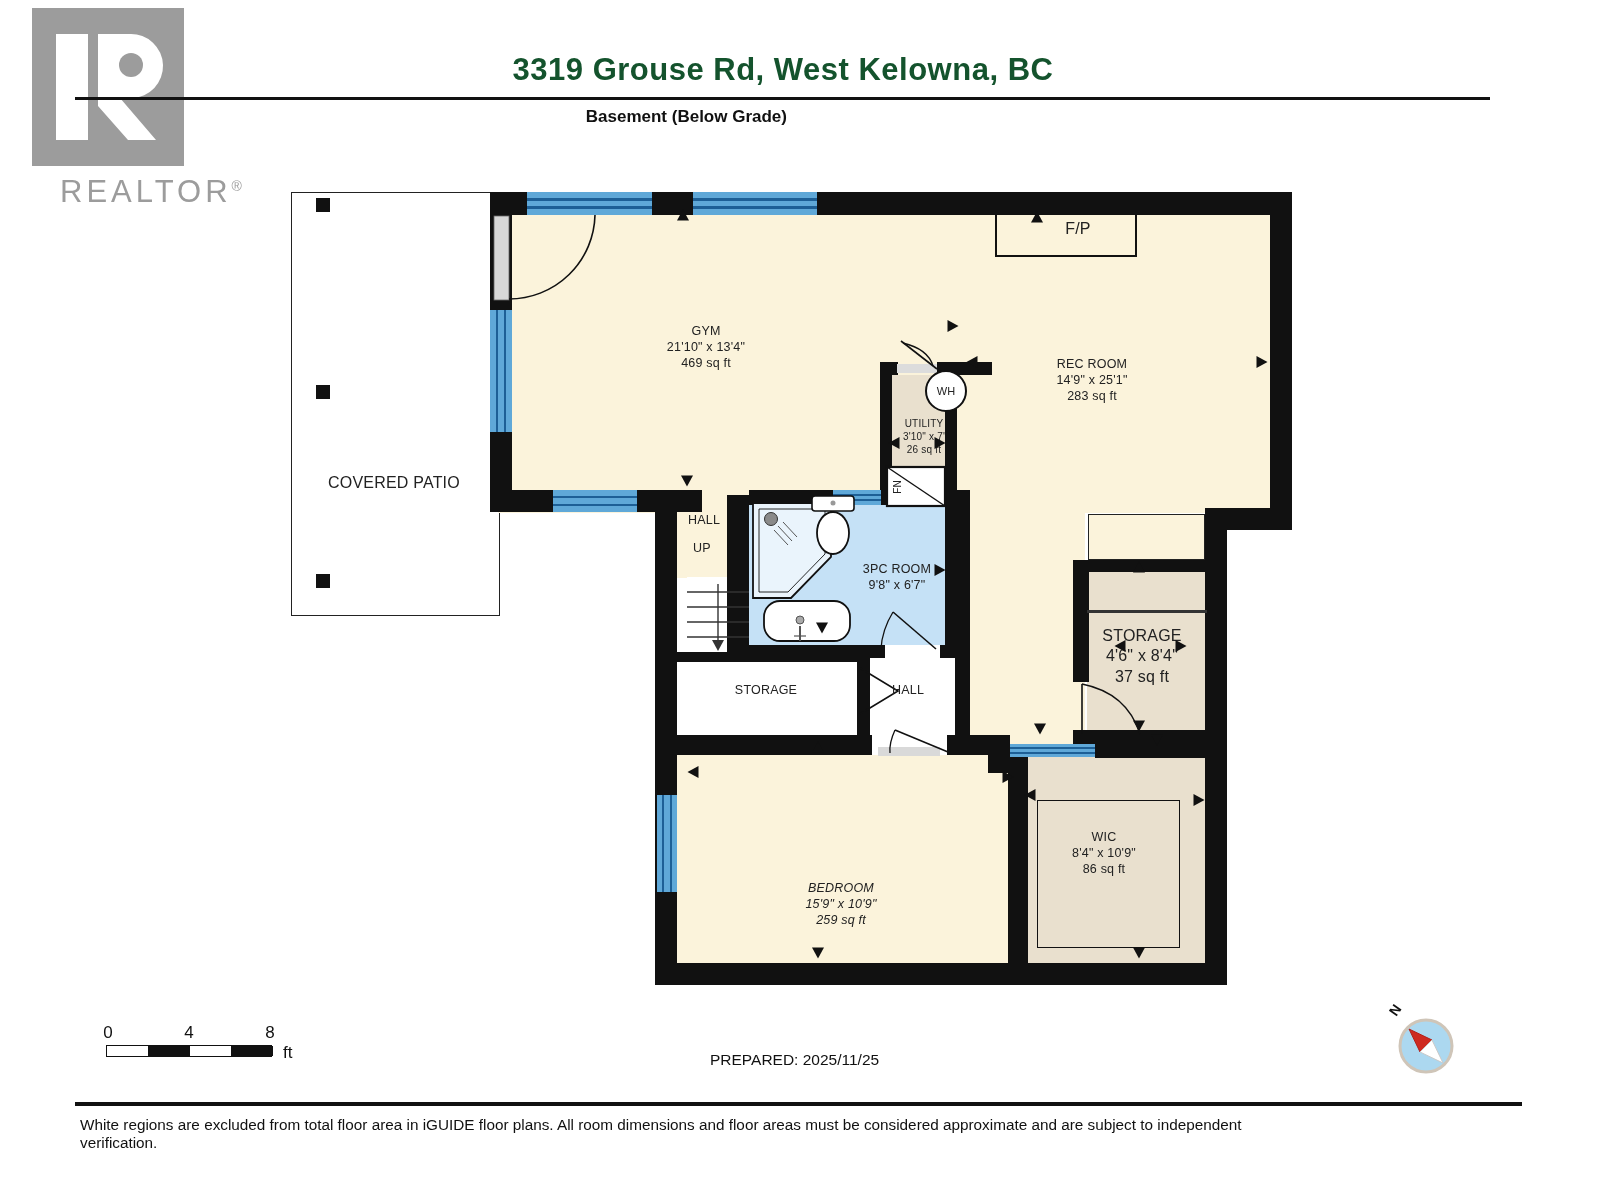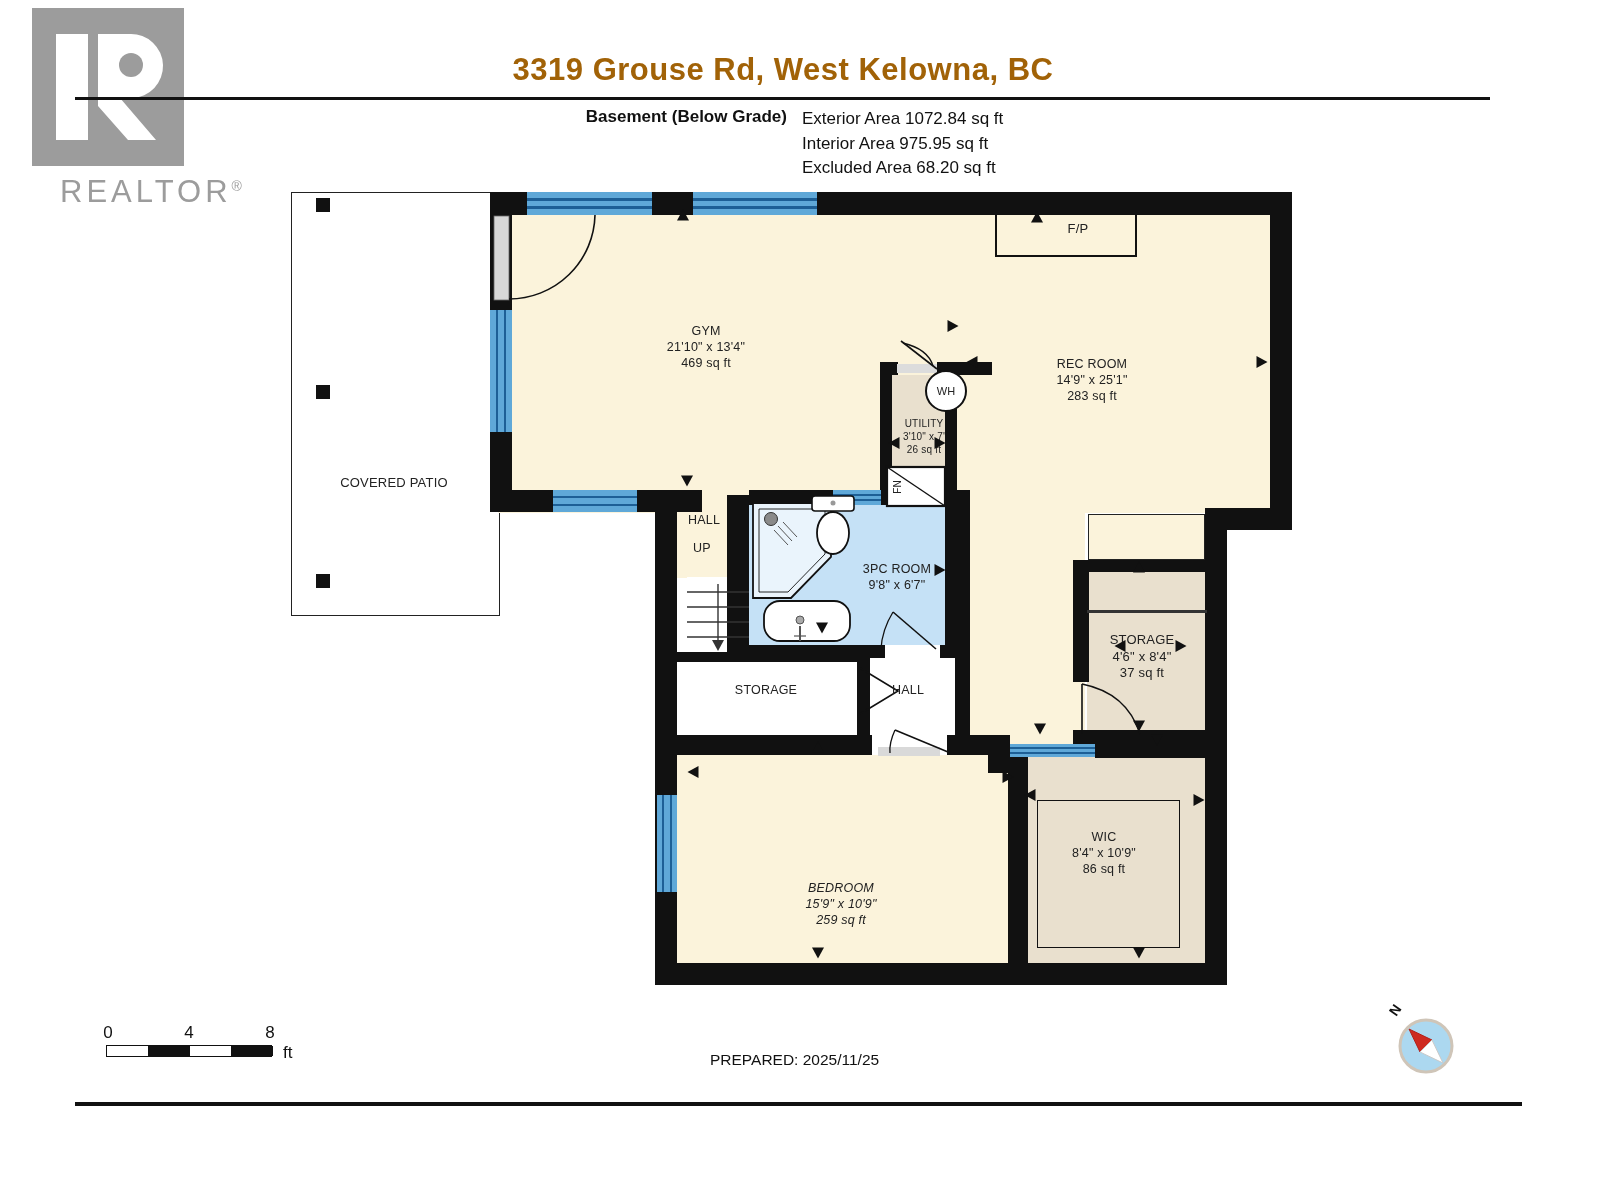--- a/index.html
+++ b/index.html
@@ -1,21 +1,21 @@
 <!DOCTYPE html>
 <html><head>
 <meta charset="utf-8">
 <style>
   html,body{margin:0;padding:0;background:#ffffff;}
   .page{position:relative;width:1600px;height:1200px;background:#fff;overflow:hidden;
         font-family:"Liberation Sans","DejaVu Sans",sans-serif;color:#1a1a1a;}
   .abs{position:absolute;}
   
   .title{position:absolute;left:400px;top:52px;width:766px;text-align:center;
-         font-size:31px;font-weight:bold;letter-spacing:.5px;color:#a16207;}
+         font-size:31px;font-weight:bold;letter-spacing:.5px;color:#14532d;}
   .hr1{position:absolute;left:75px;top:97px;width:1415px;height:3px;background:#111;z-index:30;}
   .floor-label{position:absolute;left:510px;top:107px;width:277px;text-align:right;
                font-size:17px;font-weight:bold;color:#111;}
   .stats{position:absolute;left:802px;top:107px;font-size:17px;color:#111;line-height:24.5px;}
   .stats div{white-space:nowrap;}
   
   .logo{position:absolute;left:32px;top:8px;z-index:20;}
   .logo-word{position:absolute;left:28px;top:166px;font-size:31px;color:#9c9c9c;
              letter-spacing:4px;font-weight:400;}
   .logo-word sup{font-size:14px;letter-spacing:0;}
@@ -28,21 +28,21 @@
   .bathblue{background:#C5E1F6;}
   .whiteroom{background:#fff;}
   .win-h{position:absolute;background:linear-gradient(to bottom,#5FA8D8 0 26%,#1d5f96 26% 37%,#5FA8D8 37% 63%,#1d5f96 63% 74%,#5FA8D8 74% 100%);}
   .win-v{position:absolute;background:linear-gradient(to right,#5FA8D8 0 26%,#1d5f96 26% 37%,#5FA8D8 37% 63%,#1d5f96 63% 74%,#5FA8D8 74% 100%);}
   .outline{border:1.5px solid #222;box-sizing:border-box;}
   .outline2{border:2px solid #111;box-sizing:border-box;}
   .post{position:absolute;width:14px;height:14px;background:#111;}
   .rlabel{position:absolute;transform:translate(-50%,-50%);text-align:center;
           font-size:12.5px;line-height:1.28;color:#222;letter-spacing:.2px;white-space:nowrap;}
   .rlabel.small{font-size:10px;}
-  .rlabel.mid{font-size:13px;}
+  .rlabel.mid{font-size:16px;}
   .arrow{position:absolute;width:0;height:0;transform:translate(-50%,-50%);}
   .arrow.up{border-left:6px solid transparent;border-right:6px solid transparent;border-bottom:11px solid #111;}
   .arrow.down{border-left:6px solid transparent;border-right:6px solid transparent;border-top:11px solid #111;}
   .arrow.left{border-top:6px solid transparent;border-bottom:6px solid transparent;border-right:11px solid #111;}
   .arrow.right{border-top:6px solid transparent;border-bottom:6px solid transparent;border-left:11px solid #111;}
   
   .scale-num{position:absolute;font-size:17px;color:#111;transform:translateX(-50%);}
   .scale-bar{position:absolute;left:106px;top:1045px;width:166px;height:12px;border:1.5px solid #111;box-sizing:border-box;background:#fff;}
   .scale-seg{position:absolute;top:0;height:100%;background:#111;}
   .scale-ft{position:absolute;left:283px;top:1043px;font-size:17px;color:#111;}
@@ -62,25 +62,20 @@
       <rect width="152" height="158" fill="#9C9C9C"></rect>
       <rect x="24" y="26" width="32" height="106" fill="#fff"></rect>
       <path d="M 66 26 L 98 26 A 32 32 0 0 1 100 90 L 88 90 L 124 132 L 96 132 L 66 98 Z" fill="#fff"></path>
       <circle cx="99" cy="57" r="12" fill="#9C9C9C"></circle>
     </svg>
     <div class="logo-word"><span>REALTOR</span><sup>®</sup></div>
   </div>
   <div class="title">3319 Grouse Rd, West Kelowna, BC</div>
   <div class="hr1"></div>
   <div class="floor-label">Basement (Below Grade)</div>
-  <div class="stats">
-    <div>Exterior Area 1072.84 sq ft</div>
-    <div>Interior Area 975.95 sq ft</div>
-    <div>Excluded Area 68.20 sq ft</div>
-  </div>
 
   <div class="plan" id="plan">
 
     <div class="fill whiteroom outline" style="left:291px;top:192px;width:209px;height:424px;"></div>
     <div class="post" style="left:316px;top:198px;"></div>
     <div class="post" style="left:316px;top:385px;"></div>
     <div class="post" style="left:316px;top:574px;"></div>
 
     <div class="fill cream" style="left:498px;top:203px;width:786px;height:310px;"></div>
     <div class="fill cream" style="left:970px;top:513px;width:115px;height:245px;"></div>
@@ -283,14 +278,15 @@
   <div class="scale-num" style="left:189px;top:1023px;">4</div>
   <div class="scale-num" style="left:270px;top:1023px;">8</div>
   <div class="scale-bar">
     <div class="scale-seg" style="left:41px;width:42px;"></div>
     <div class="scale-seg" style="left:124px;width:42px;"></div>
   </div>
   <div class="scale-ft">ft</div>
   <div class="prepared">PREPARED: 2025/11/25</div>
   <div class="nletter">N</div>
   <div class="hr2"></div>
+  <div class="disclaimer">White regions are excluded from total floor area in iGUIDE floor plans. All room dimensions and floor areas must be considered approximate and are subject to independent verification.</div>
 
 </div>
 
 </body></html>

